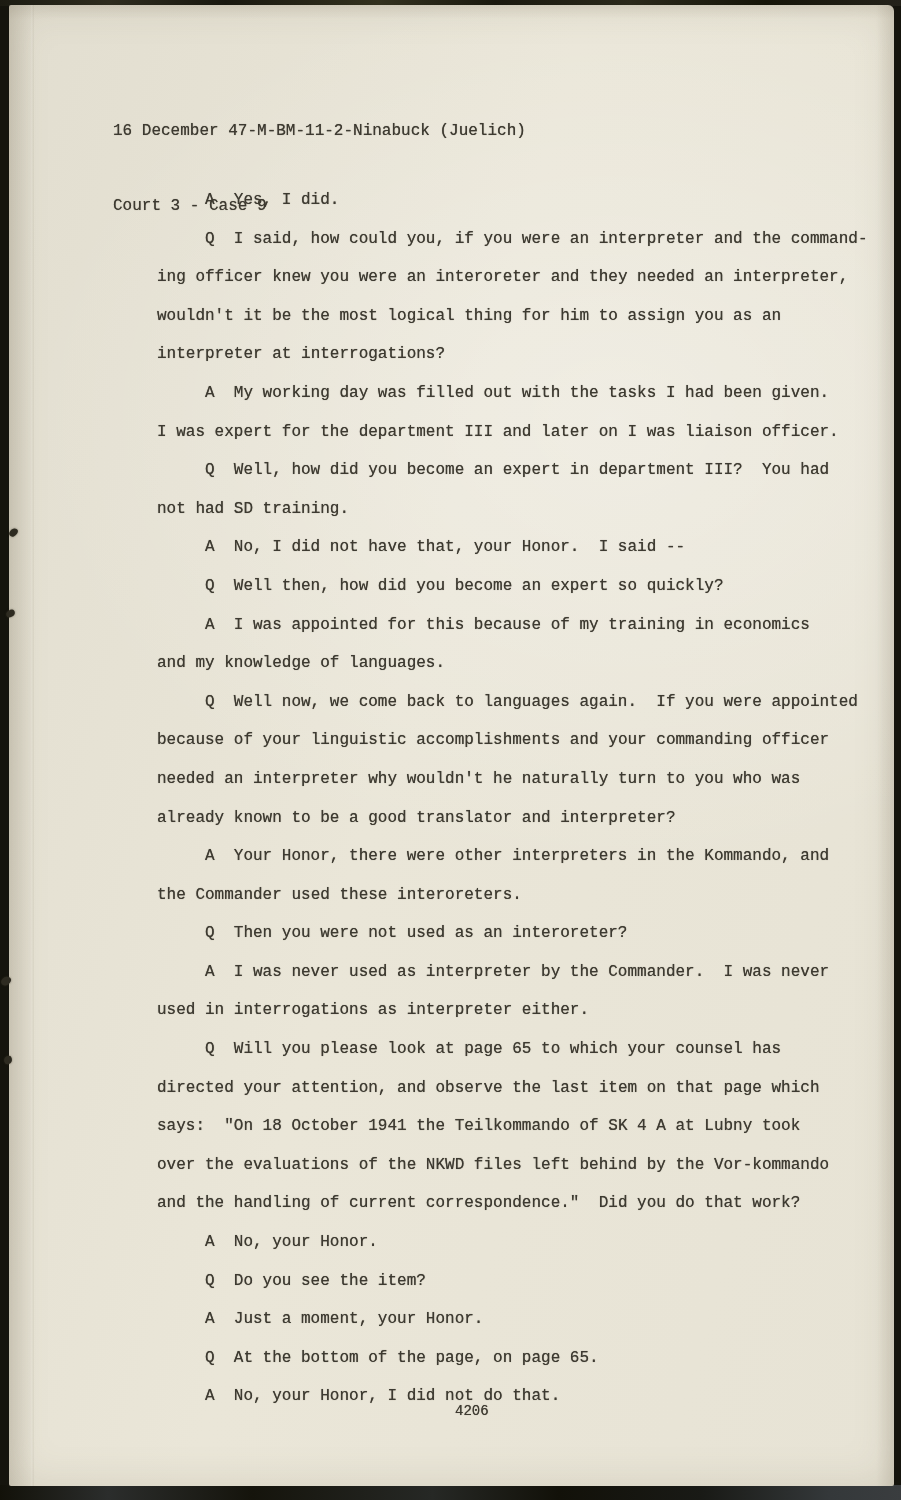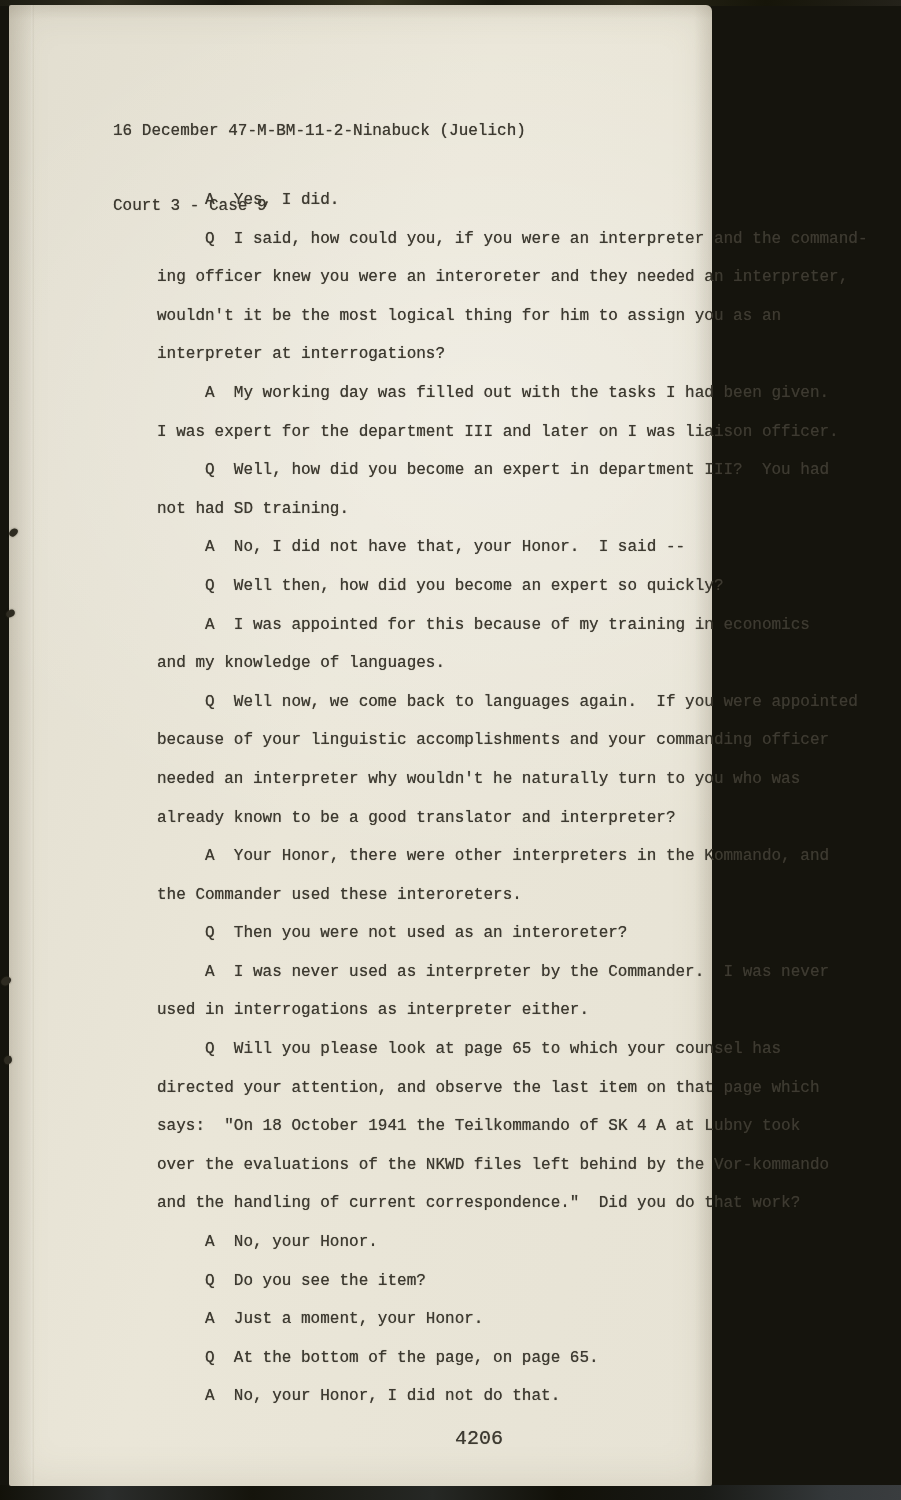--- a/index.html
+++ b/index.html
@@ -27,21 +27,21 @@
   .edge-patch.bottom {
     left: 0; bottom: 0; width: 901px; height: 15px;
     background: linear-gradient(90deg, #121109 0%, #2b2d2c 12%, #15140c 28%, #262825 48%, #121109 62%, #191a16 78%, #34383a 92%, #3a3d3f 100%);
   }
 
   
   .paper {
     position: absolute;
     left: 9px;
     top: 5px;
-    width: 703px;
+    width: 885px;
     height: 1481px;
     background:
       radial-gradient(ellipse 900px 700px at 68% 28%, rgba(255,255,255,0.30), rgba(255,255,255,0) 65%),
       linear-gradient(to right, rgba(110,100,80,0.18) 0px, rgba(110,100,80,0) 26px),
       linear-gradient(to left, rgba(110,100,80,0.16) 0px, rgba(110,100,80,0) 18px),
       linear-gradient(to bottom, rgba(110,100,80,0.12) 0px, rgba(110,100,80,0) 14px),
       linear-gradient(105deg, #e2ded0 0%, #eae6d8 45%, #e7e3d5 100%);
     border-radius: 2px 6px 2px 2px;
     box-shadow: inset 0 0 40px rgba(120,110,85,0.18);
   }
@@ -96,22 +96,21 @@
     line-height: 30px;
   }
   .transcript .line.indent {
     padding-left: 48px;
   }
 
   .page-number {
     position: absolute;
     left: 446px;
     top: 1398px;
-    font-size: 20px;
-    margin-top: 24px;
+    font-size: 14px;
   }
 </style>
 </head>
 <body>
 
 <div class="edge-patch top"></div>
 <div class="edge-patch bottom"></div>
 
 <div class="paper">
   <div class="crease"></div>

